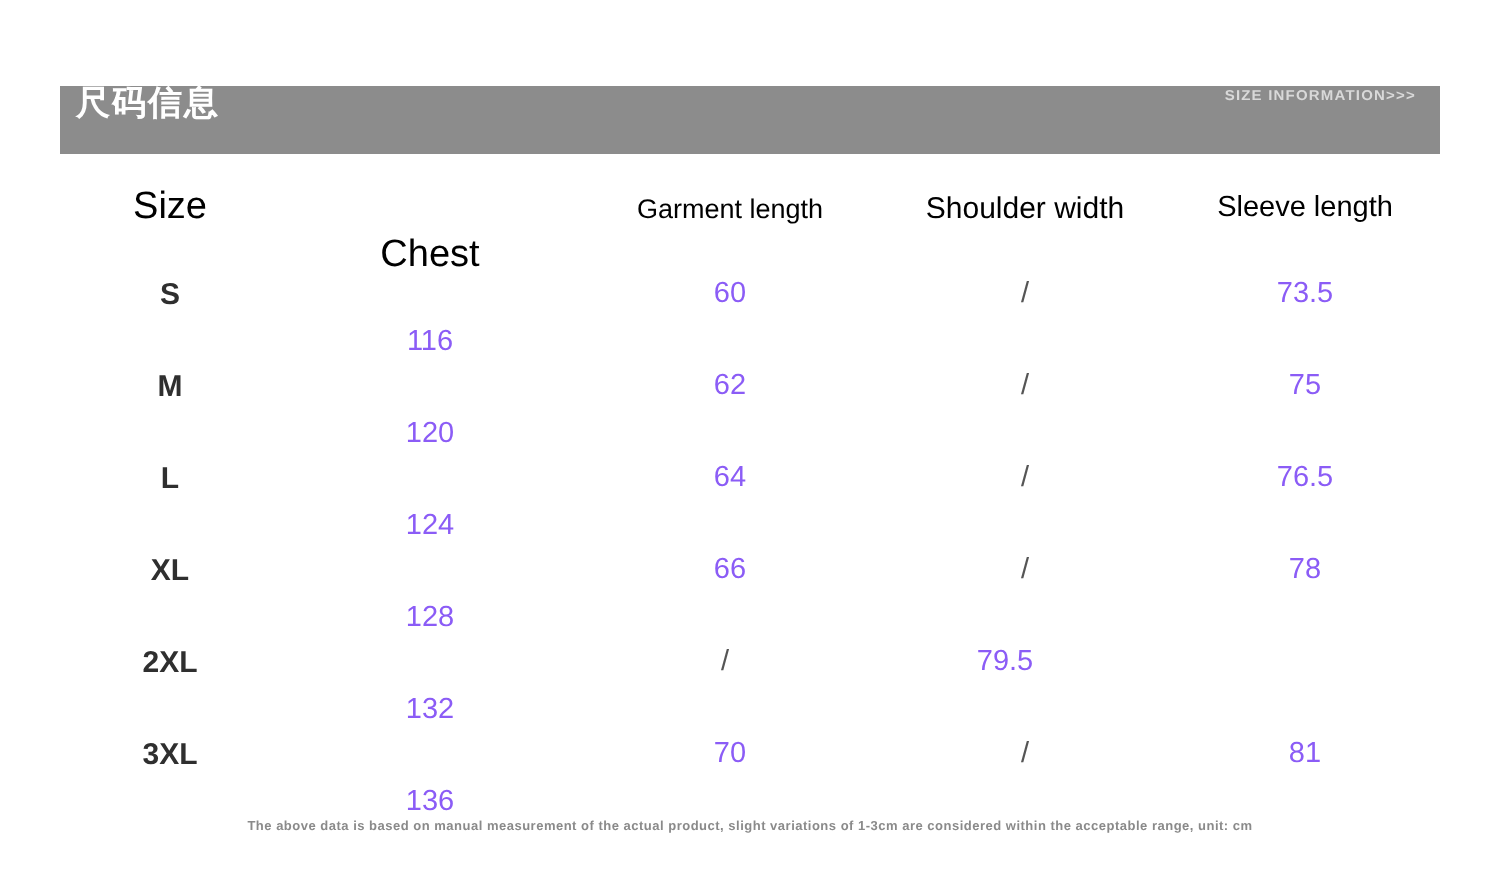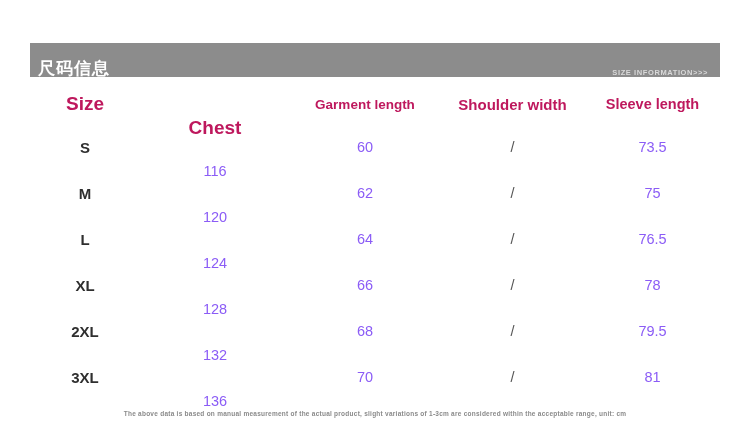--- a/index.html
+++ b/index.html
@@ -24,21 +24,21 @@
 
   
   .header-bar {
     position: absolute;
     left: 30px;
     top: 43px;
     width: 690px;
     height: 34px;
     background: #8c8c8c;
     display: flex;
-    align-items: flex-end;
+    align-items: flex-start;
     justify-content: space-between;
     box-sizing: border-box;
     padding: 0 12px 0 8px;
   }
   .header-title {
     color: #ffffff;
     font-size: 17px;
     font-weight: bold;
     letter-spacing: 1px;
     line-height: 1;
@@ -74,22 +74,22 @@
     box-sizing: border-box;
   }
   
   .c0 { width: 110px; }
   .c1 { width: 150px; margin-top: 48px; }
   .c2 { width: 150px; }
   .c3 { width: 145px; }
   .c4 { width: 135px; }
 
   .head-row .cell {
-    font-weight: bold;
-    color: #be185d;
+    font-weight: normal;
+    color: #000000;
   }
   .head-row .c0 { font-size: 19px; }
   .head-row .c1 { font-size: 19px; }
   .head-row .c2 { font-size: 13.5px; }
   .head-row .c3 { font-size: 15px; }
   .head-row .c4 { font-size: 14.5px; }
 
   .body-row .c0 {
     font-size: 15px;
     font-weight: bold;
@@ -167,21 +167,20 @@
       <div class="cell c0">XL</div>
       <div class="cell c1">128</div>
       <div class="cell c2">66</div>
       <div class="cell c3">/</div>
       <div class="cell c4">78</div>
     </div>
 
     <div class="row body-row">
       <div class="cell c0">2XL</div>
       <div class="cell c1">132</div>
-      <div class="cell c2">68</div>
       <div class="cell c3">/</div>
       <div class="cell c4">79.5</div>
     </div>
 
     <div class="row body-row">
       <div class="cell c0">3XL</div>
       <div class="cell c1">136</div>
       <div class="cell c2">70</div>
       <div class="cell c3">/</div>
       <div class="cell c4">81</div>

